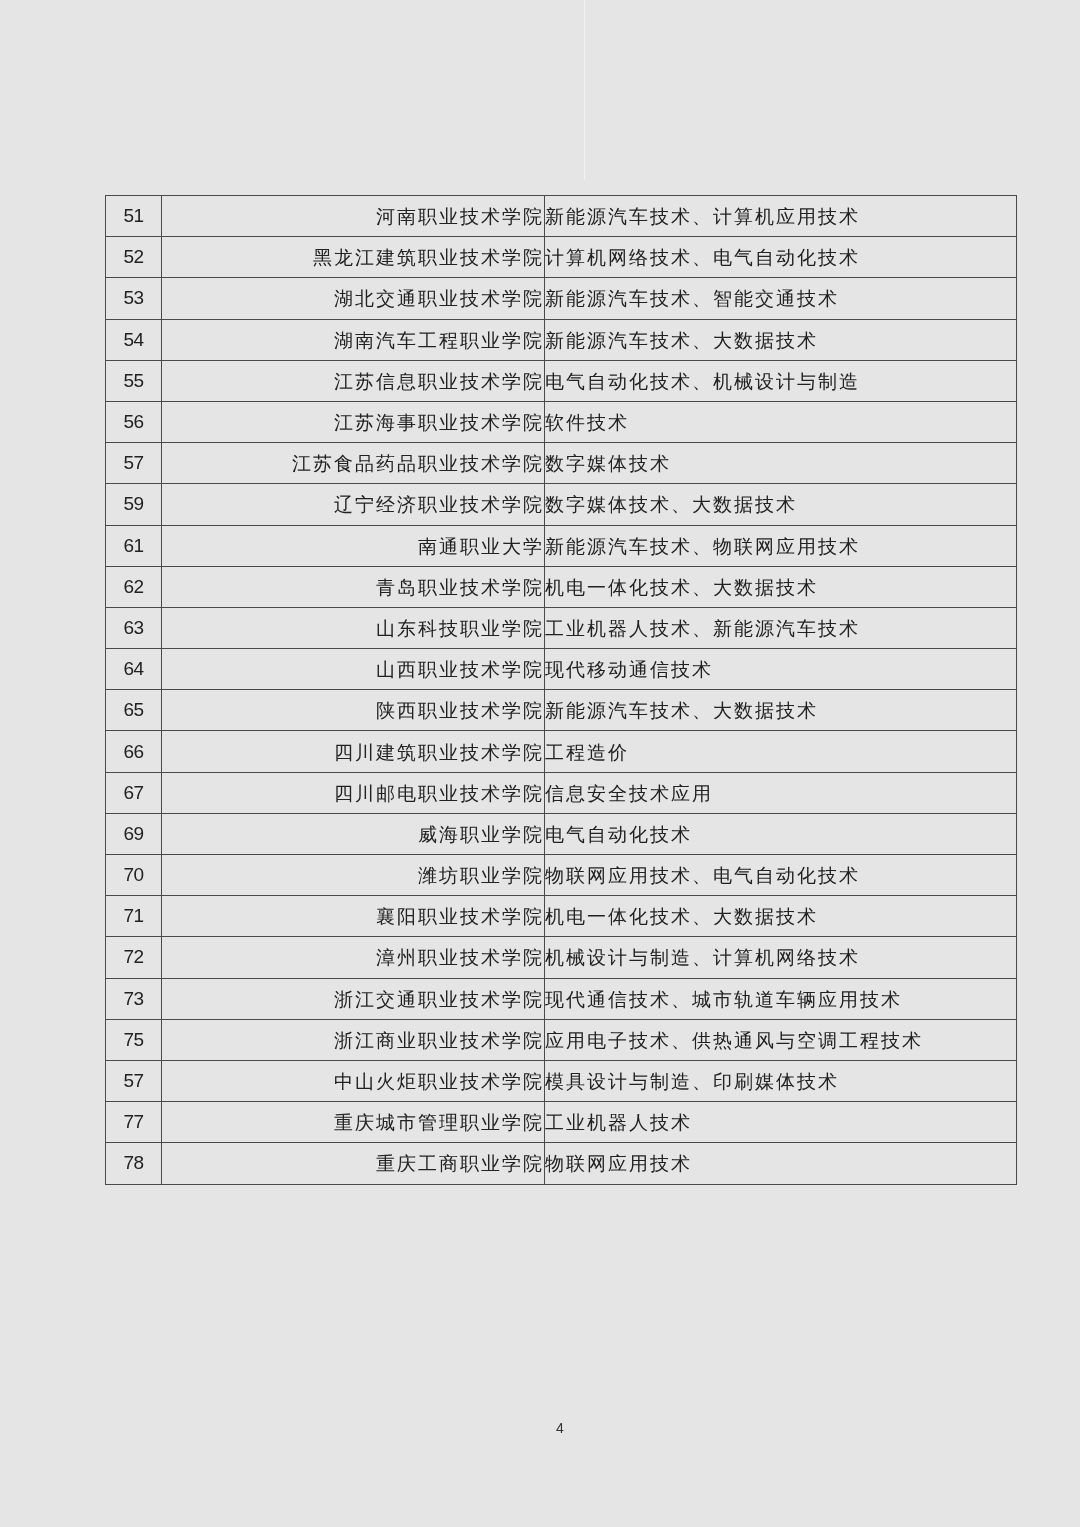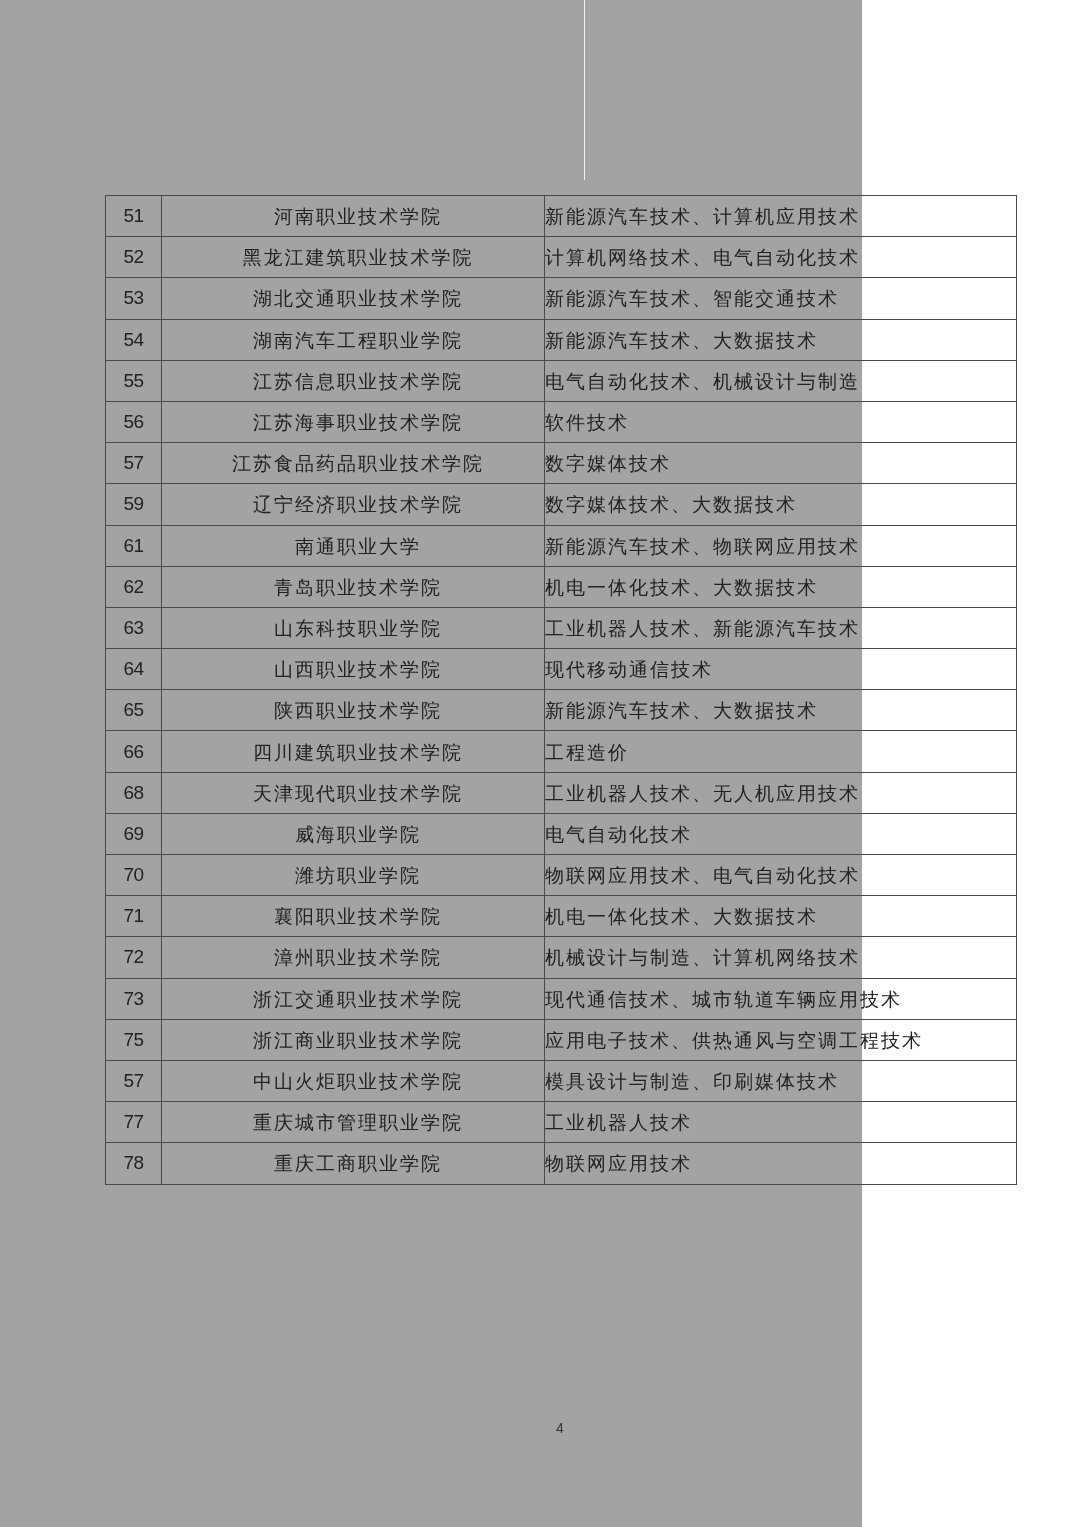--- a/index.html
+++ b/index.html
@@ -11,23 +11,23 @@
       width: 1080px;
       height: 1527px;
       position: relative;
       overflow: hidden;
       font-family: "DejaVu Serif", "Liberation Serif", serif;
       color: #222222;
     }
     .page {
       position: absolute;
       left: 0; top: 0;
-      width: 862px;
+      width: 1080px;
       height: 1527px;
-      background: #a3a3a3;
+      background: #e5e5e5;
     }
     .faint-line {
       position: absolute;
       left: 584px;
       top: 0;
       width: 1px;
       height: 180px;
       background: #f2f2f2;
     }
     table.list {
@@ -51,21 +51,21 @@
     }
     td.col-no {
       width: 55px;
       text-align: center;
       font-family: "Liberation Sans Narrow", "Liberation Sans", "DejaVu Sans", sans-serif;
       font-size: 19px;
       letter-spacing: -0.5px;
     }
     td.col-name {
       width: 372px;
-      text-align: center;
+      text-align: right;
       padding-left: 10px !important;
       letter-spacing: 2px;
     }
     td.col-major {
       letter-spacing: 2px;
     }
     .page-number {
       position: absolute;
       left: 554px;
       top: 1420px;
@@ -149,23 +149,23 @@
           <td class="col-no">65</td>
           <td class="col-name">陕西职业技术学院</td>
           <td class="col-major">新能源汽车技术、大数据技术</td>
         </tr>
         <tr>
           <td class="col-no">66</td>
           <td class="col-name">四川建筑职业技术学院</td>
           <td class="col-major">工程造价</td>
         </tr>
         <tr>
-          <td class="col-no">68</td>
-          <td class="col-name">天津现代职业技术学院</td>
-          <td class="col-major">工业机器人技术、无人机应用技术</td>
+          <td class="col-no">67</td>
+          <td class="col-name">四川邮电职业技术学院</td>
+          <td class="col-major">信息安全技术应用</td>
         </tr>
         <tr>
           <td class="col-no">69</td>
           <td class="col-name">威海职业学院</td>
           <td class="col-major">电气自动化技术</td>
         </tr>
         <tr>
           <td class="col-no">70</td>
           <td class="col-name">潍坊职业学院</td>
           <td class="col-major">物联网应用技术、电气自动化技术</td>

